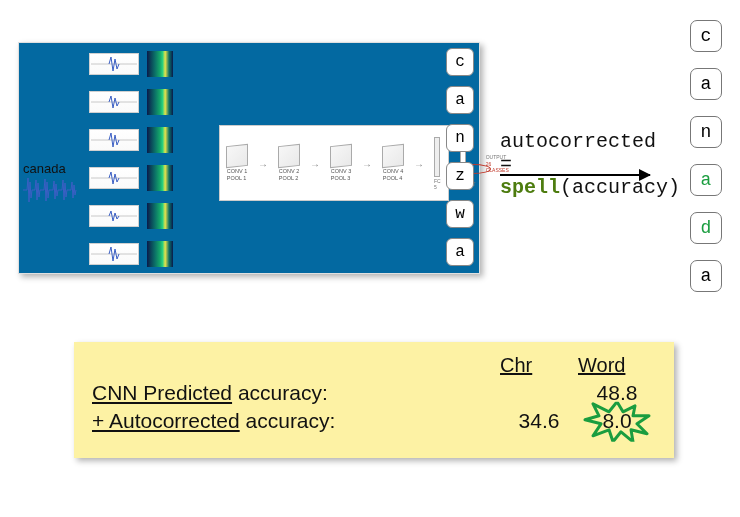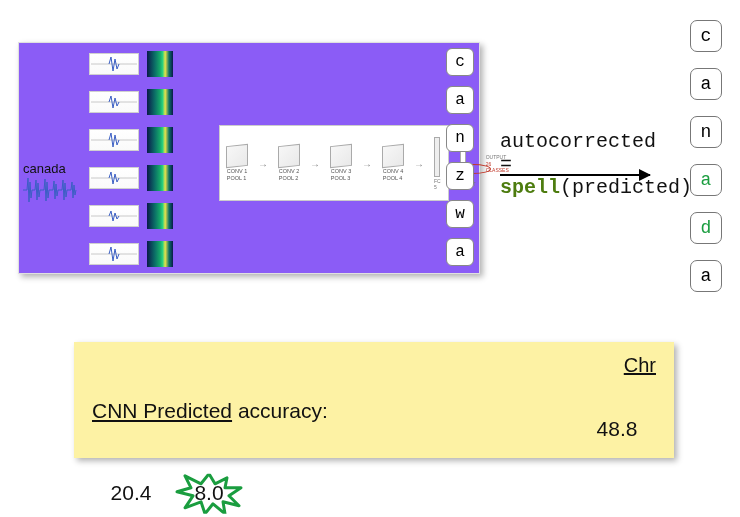--- a/index.html
+++ b/index.html
@@ -12,21 +12,21 @@
     overflow: hidden;
   }
 
   
   .panel {
     position: absolute;
     left: 18px;
     top: 42px;
     width: 462px;
     height: 232px;
-    background: #8b5cf6;
+    background: #0369a1;
     border: 1px solid #e0e0e0;
     box-shadow: 3px 3px 6px rgba(0,0,0,0.3);
   }
   .panel-inner { position: relative; width: 100%; height: 100%; }
 
   .word-label {
     position: absolute;
     left: 4px;
     top: 118px;
     font-size: 13px;
@@ -176,24 +176,24 @@
     box-shadow: 3px 3px 6px rgba(0,0,0,0.3);
     padding: 12px 18px 10px 18px;
     font-size: 21px;
     color: #111;
   }
   .res-head {
     display: flex;
     font-size: 20px;
   }
   .res-head .spacer { flex: 1; }
-  .res-head .col { width: 78px; text-align: right; text-decoration: underline; }
+  .res-head .col { width: 78px; text-align: left; text-decoration: underline; }
   .res-row { display: flex; align-items: center; margin-top: 4px; }
   .res-row .lbl { flex: 1; }
-  .res-row .val { width: 78px; text-align: center; position: relative; margin-top: 36px; }
+  .res-row .val { width: 78px; text-align: center; position: relative; }
   .u { text-decoration: underline; }
 
   .ring-red {
     position: absolute;
     width: 64px; height: 30px;
     border: 3px solid #e03a2a;
     border-radius: 50%;
     left: 50%; top: 50%;
     transform: translate(-50%,-52%) rotate(-6deg);
     pointer-events: none;
@@ -321,44 +321,46 @@
   <div class="chip">c</div>
   <div class="chip">a</div>
   <div class="chip">n</div>
   <div class="chip">z</div>
   <div class="chip">w</div>
   <div class="chip">a</div>
 </div>
 
 <div class="autocorrect">
   <span>autocorrected</span><br>
-  <span>= </span><span class="spell-kw">spell</span><span>(predicted)</span>
+  <span>= </span><span class="spell-kw">spell</span><span>(accuracy)</span>
 </div>
 <div class="ac-arrow"></div>
 
 <div class="corr-col">
   <div class="chip-lg">c</div>
   <div class="chip-lg">a</div>
   <div class="chip-lg">n</div>
   <div class="chip-lg green">a</div>
   <div class="chip-lg green">d</div>
   <div class="chip-lg">a</div>
 </div>
 
 <div class="results">
   <div class="res-head">
     <span class="spacer"></span>
     <span class="col">Chr</span>
+    <span class="col">Word</span>
   </div>
   <div class="res-row">
     <span class="lbl"><span class="u">CNN Predicted</span><span> accuracy:</span></span>
     <span class="val">48.8</span>
   </div>
   <div class="res-row">
-    <span class="val">20.4</span>
+    <span class="lbl"><span class="u">+ Autocorrected</span><span> accuracy:</span></span>
+    <span class="val">34.6</span>
     <span class="val">
       <span>8.0</span>
       <svg class="burst" viewBox="0 0 68 40">
         <polygon fill="none" stroke="#1a9d3f" stroke-width="3" stroke-linejoin="round" points="34,0 40,10 52,4 50,14 66,14 54,22 64,32 48,28 50,40 38,30 30,40 26,28 10,34 18,22 2,18 16,14 10,2 26,10"></polygon>
       </svg>
     </span>
   </div>
 </div>
 
 </body></html>

